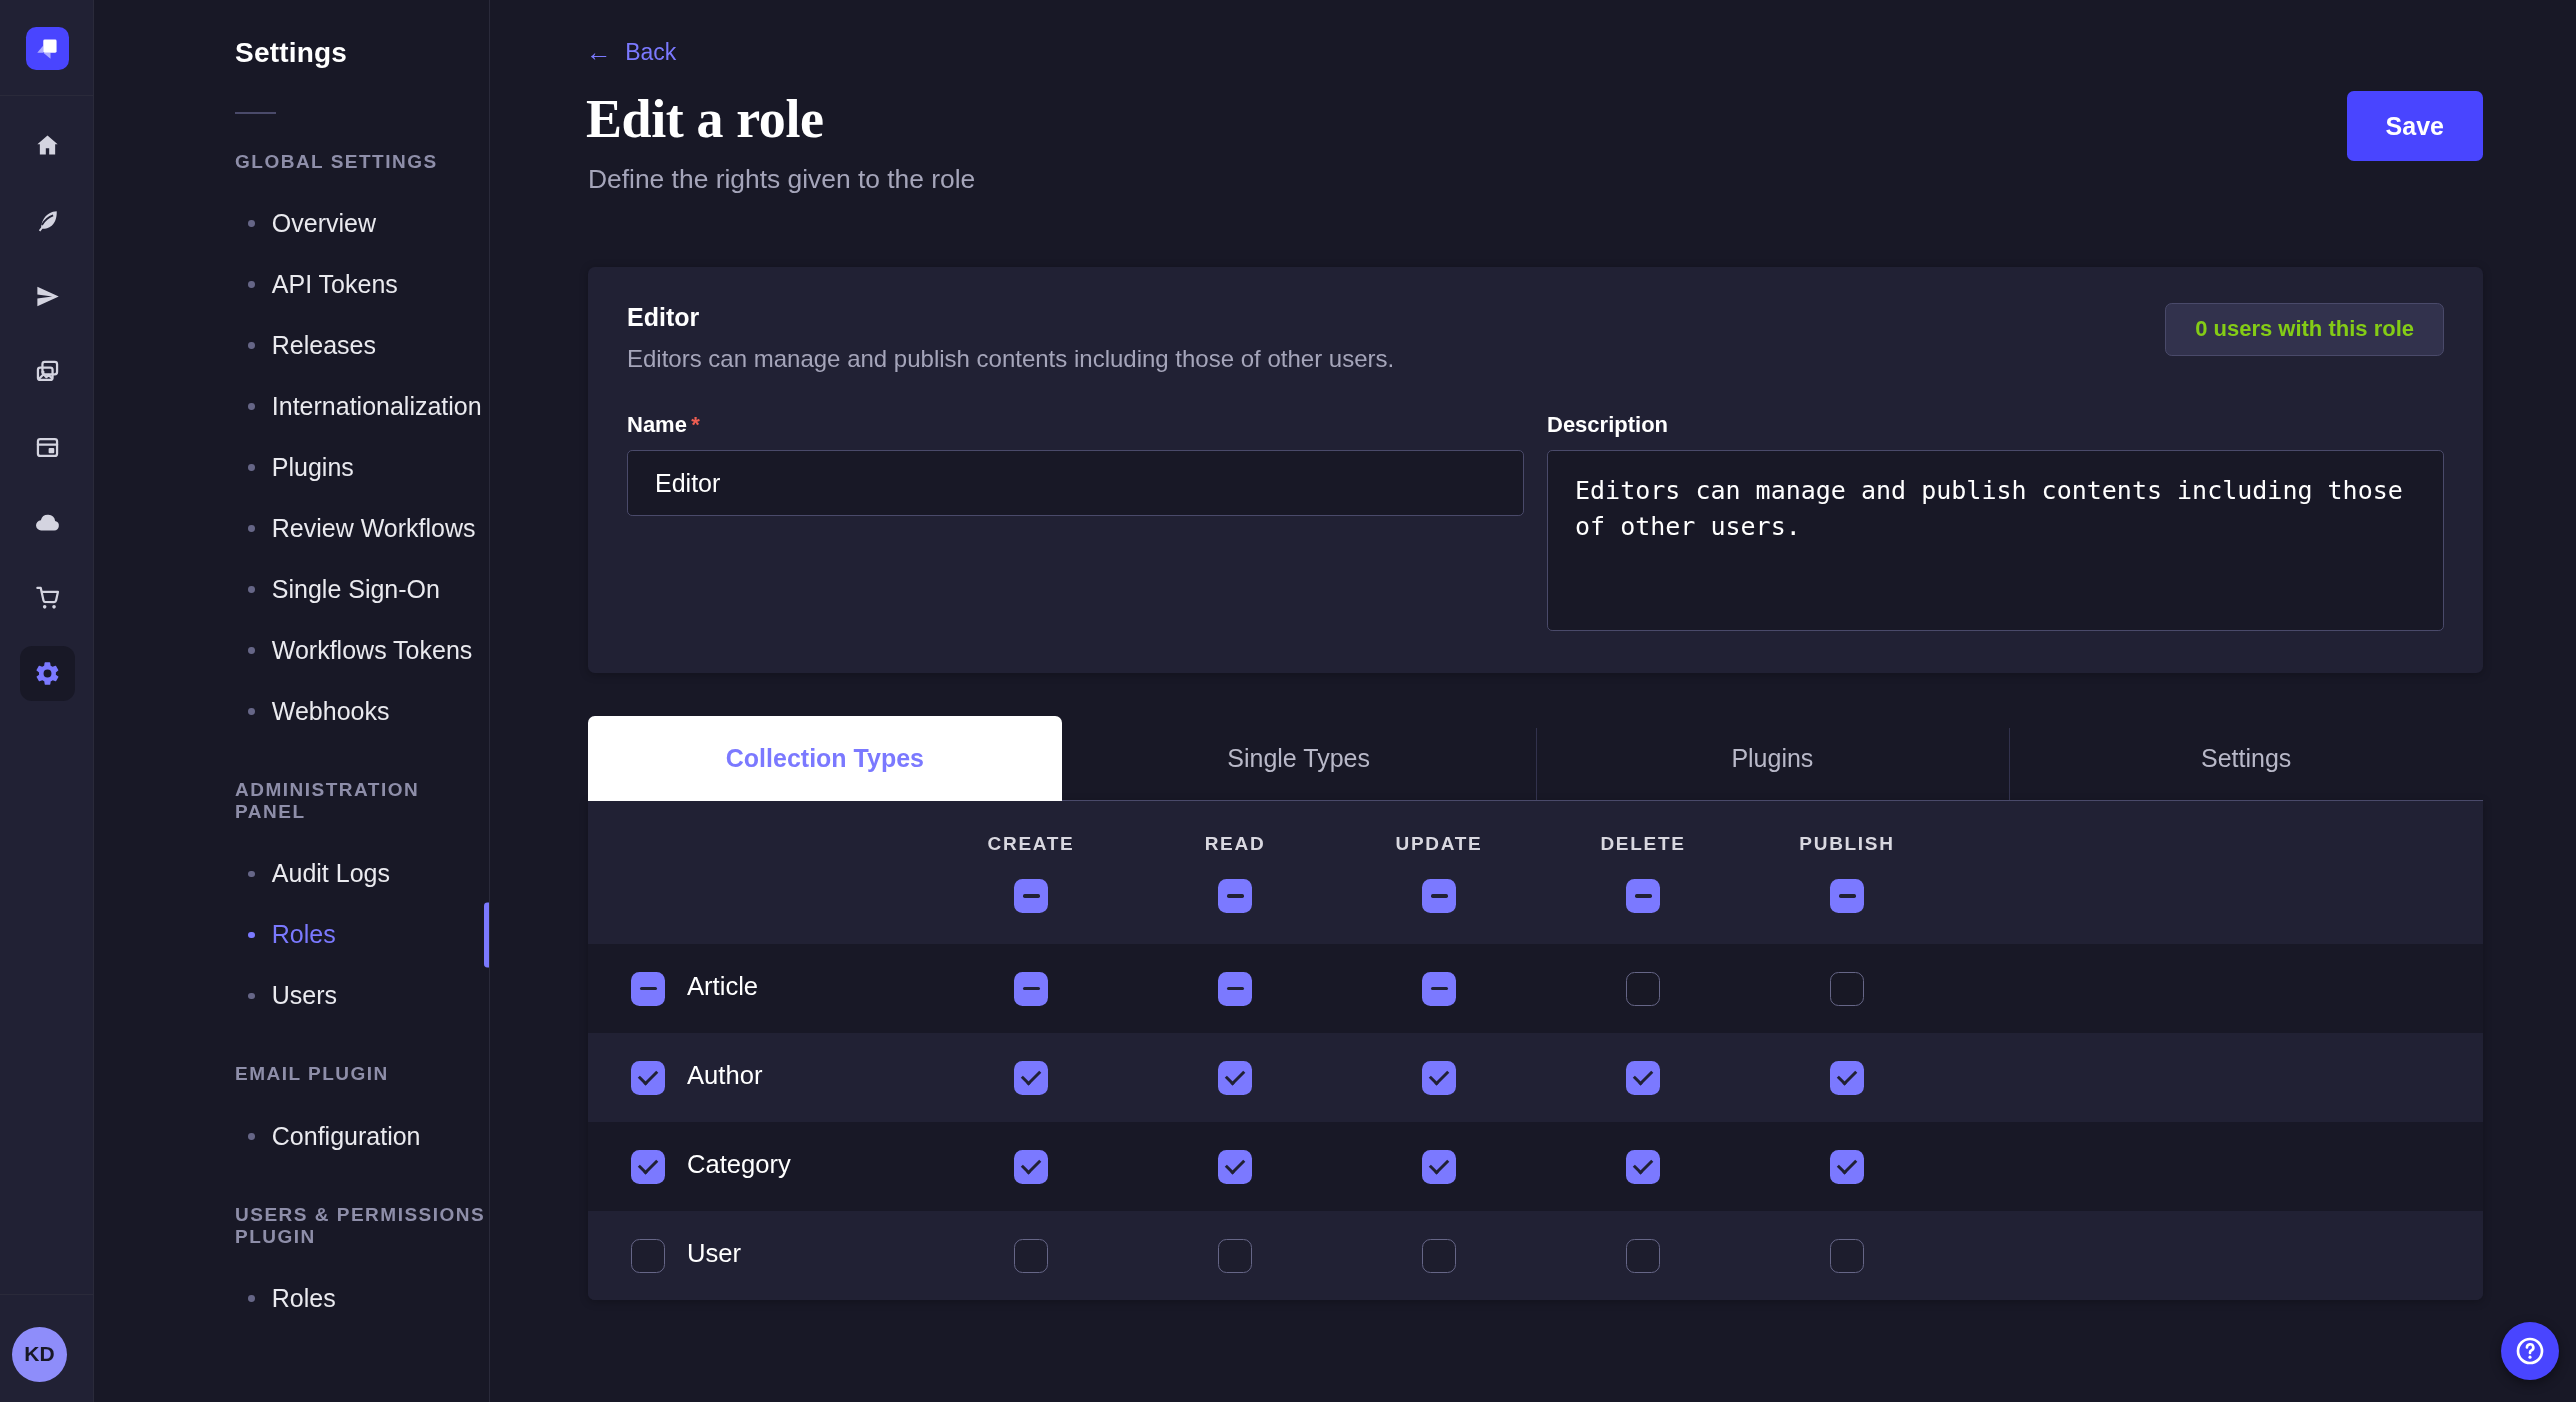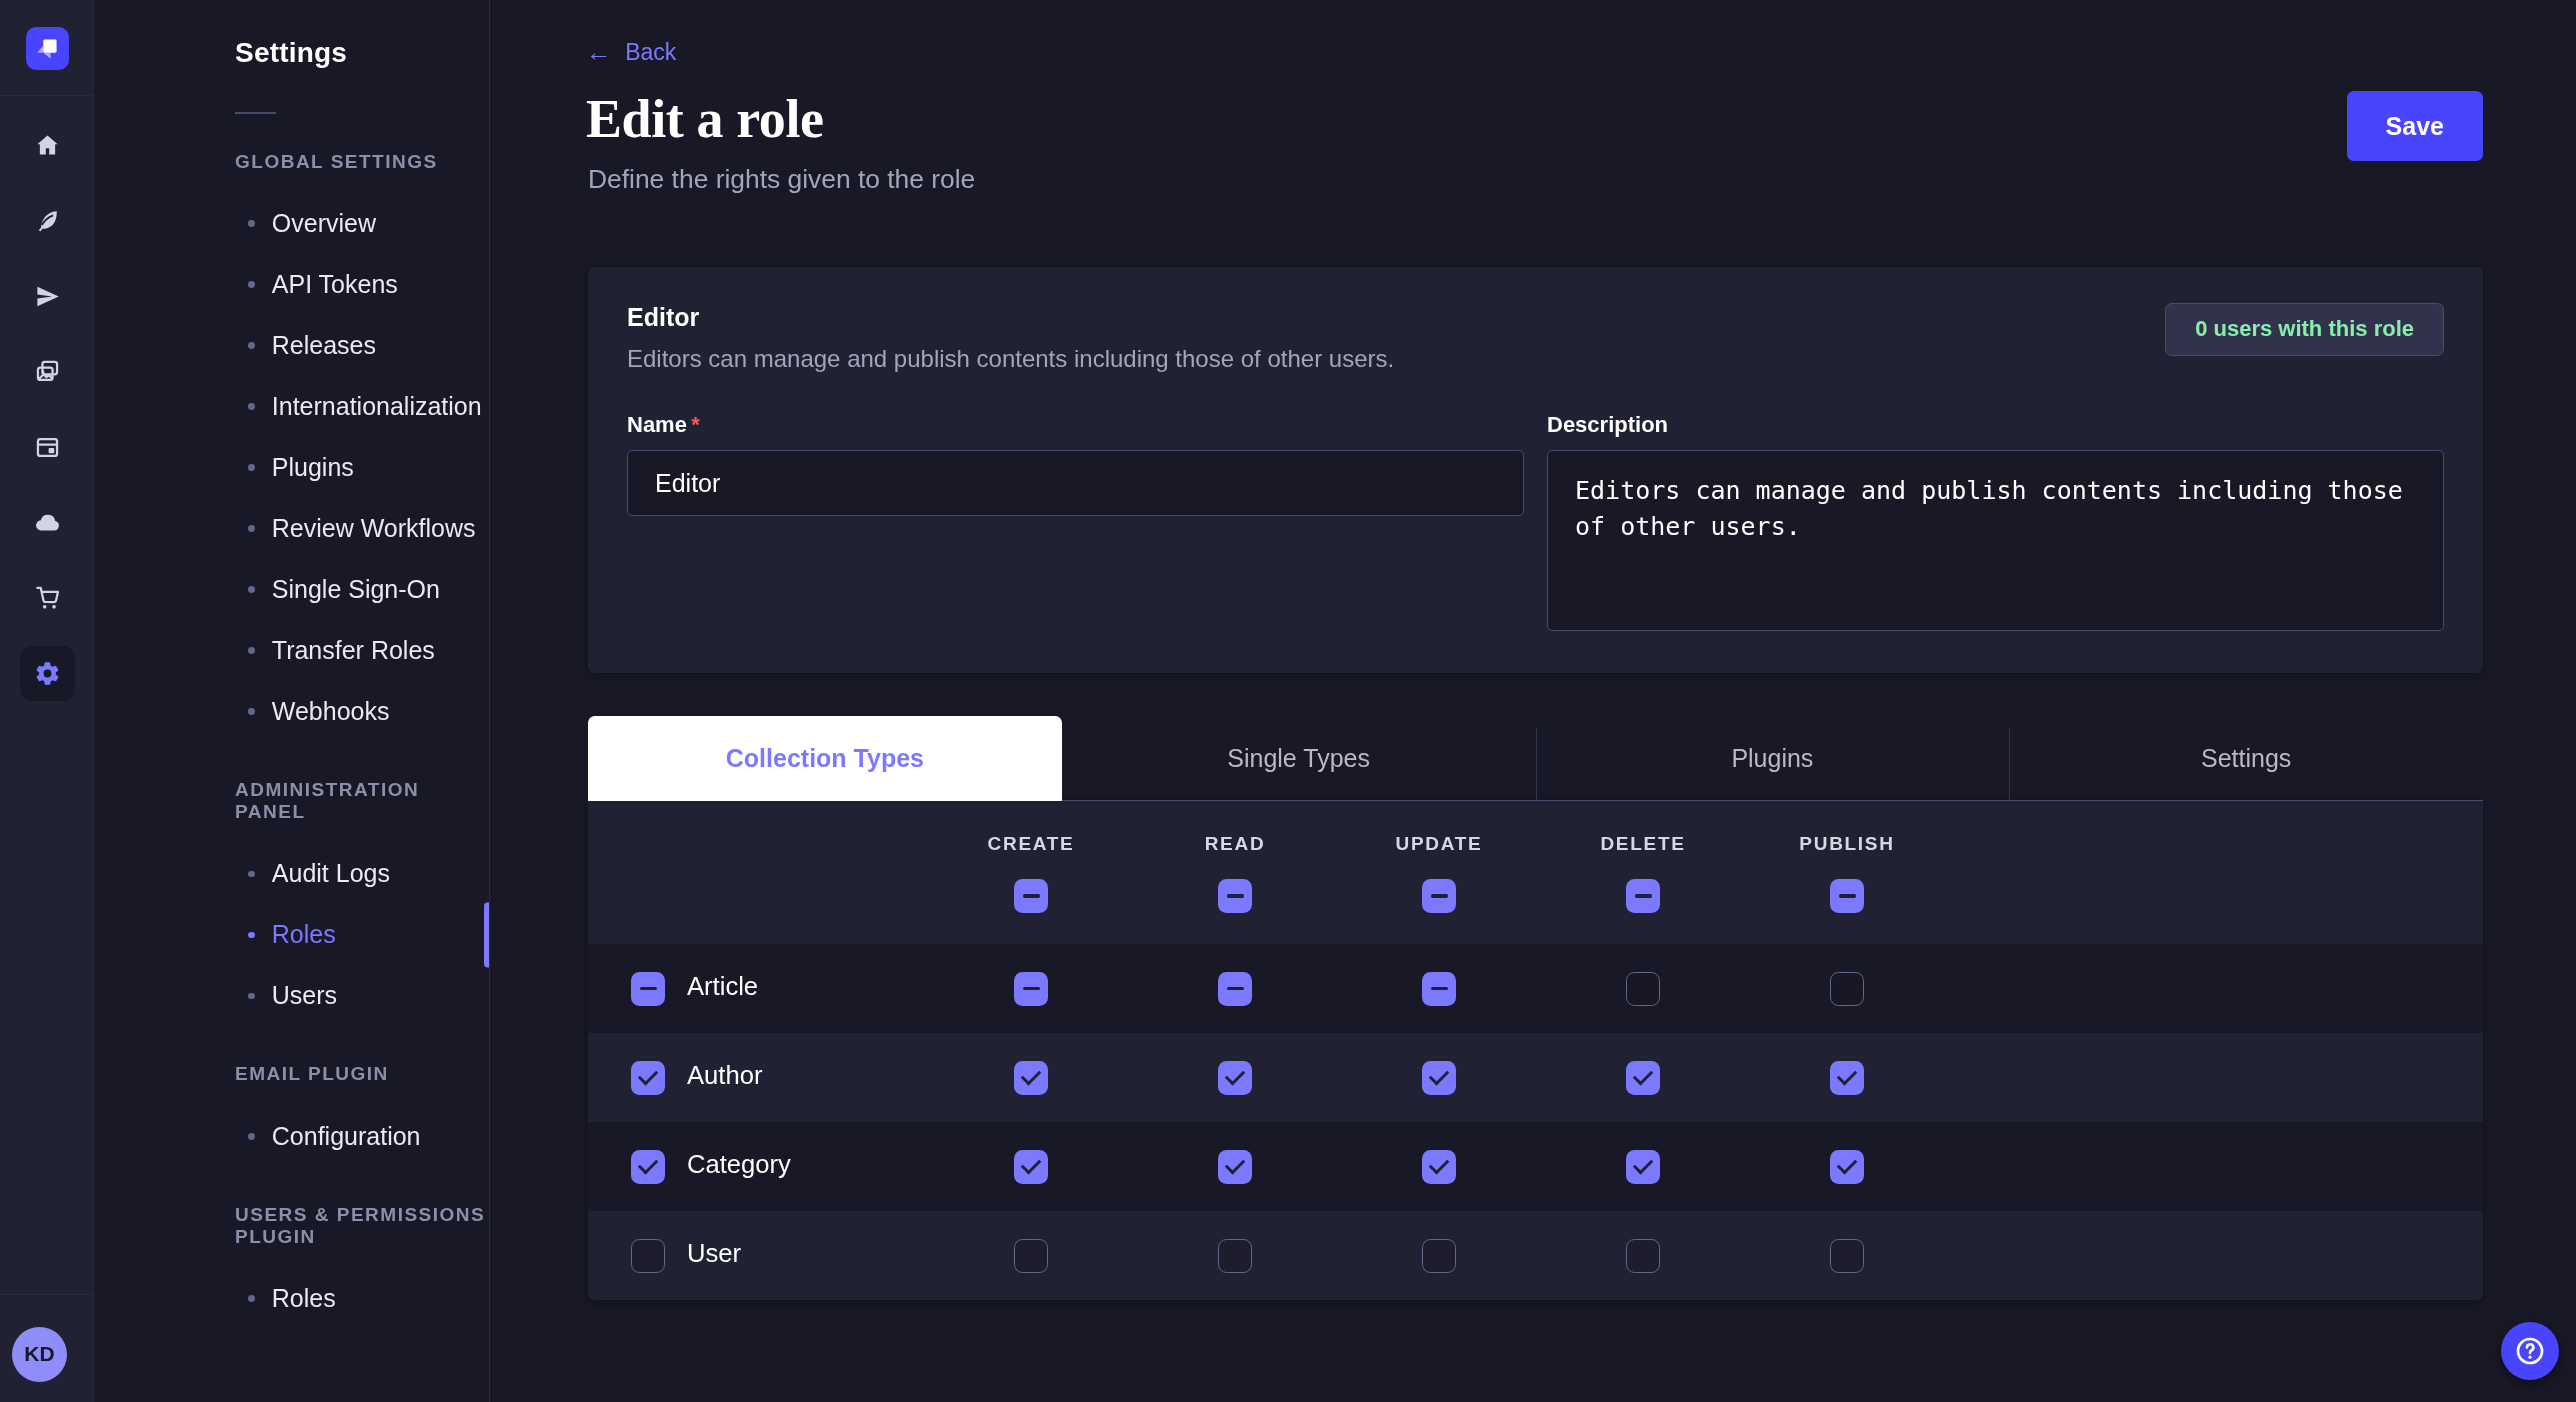--- a/index.html
+++ b/index.html
@@ -88,21 +88,21 @@
   
   .role-card {
     margin:72px 93px 0 98px; background:#212134; border-radius:6.8px;
     padding:36px 39px 39px; box-shadow:0 1.7px 8.5px rgba(0,0,0,.25);
   }
   .card-head { display:flex; justify-content:space-between; align-items:flex-start; }
   .card-title { font-size:25px; font-weight:600; }
   .card-desc { margin-top:13.6px; font-size:24px; color:#a5a5ba; }
   .users-badge {
     height:53px; padding:0 29px; background:#32324d; border:0.9px solid #4a4a6a;
-    border-radius:6.8px; color:#86efac; font-size:22px; font-weight:600;
+    border-radius:6.8px; color:#84cc16; font-size:22px; font-weight:600;
     display:flex; align-items:center; cursor:pointer;
   }
   .fields { display:flex; gap:23px; margin-top:39px; }
   .field { flex:1; min-width:0; }
   .field-label { font-size:22px; font-weight:600; margin-bottom:12px; display:flex; gap:4.3px; }
   .req { color:#ee5e52; }
   .text-input {
     width:100%; height:66px; background:#181826; border:0.9px solid #4a4a6a;
     border-radius:5.1px; color:#fff; font-size:25px; padding:0 27px; outline:none;
   }
@@ -265,21 +265,21 @@
     <li class="nav-item">
         <span class="dot"></span>
         <span class="lbl">Review Workflows</span>
       </li>
     <li class="nav-item">
         <span class="dot"></span>
         <span class="lbl">Single Sign-On</span>
       </li>
     <li class="nav-item">
         <span class="dot"></span>
-        <span class="lbl">Transfer Roles</span>
+        <span class="lbl">Workflows Tokens</span>
       </li>
     <li class="nav-item">
         <span class="dot"></span>
         <span class="lbl">Webhooks</span>
       </li>
   </ul>
 
   <div class="section-label">ADMINISTRATION PANEL</div>
   <ul class="nav-list">
     <li class="nav-item">

